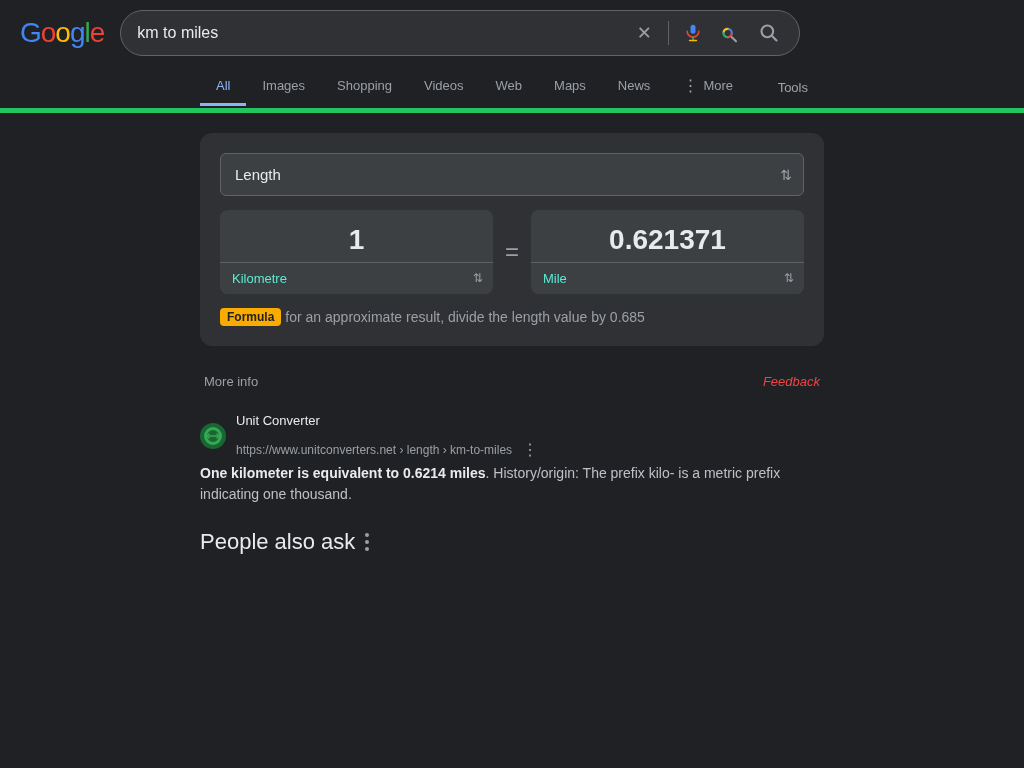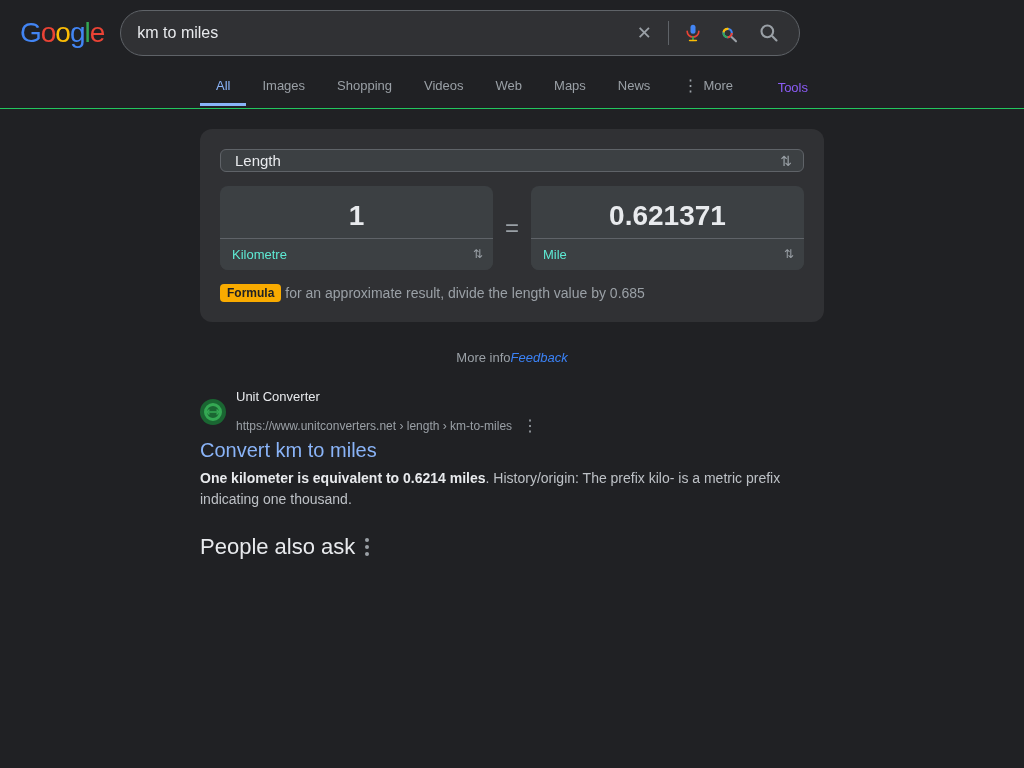--- a/index.html
+++ b/index.html
@@ -78,21 +78,21 @@
       width: 1px;
       height: 24px;
       background: #5f6368;
     }
 
     
     .nav-bar {
       display: flex;
       align-items: center;
       padding: 0 200px 0 200px;
-      border-bottom: 1px solid #22c55e;
+      border-bottom: 5px solid #22c55e;
       gap: 0;
     }
 
     .nav-item {
       padding: 10px 16px;
       color: #9aa0a6;
       font-size: 13px;
       cursor: pointer;
       border-bottom: 3px solid transparent;
       display: flex;
@@ -103,21 +103,21 @@
 
     .nav-item.active {
       color: #8ab4f8;
       border-bottom: 3px solid #8ab4f8;
     }
 
     .nav-spacer { flex: 1; }
 
     .tools-btn {
       padding: 10px 16px;
-      color: #8b5cf6;
+      color: #a3a3a3;
       font-size: 13px;
       cursor: pointer;
     }
 
     
     .main {
       padding: 20px 200px;
     }
 
     
@@ -142,21 +142,21 @@
       color: #9aa0a6;
       pointer-events: none;
     }
 
     .converter-select-wrapper select {
       width: 100%;
       background: #3c4043;
       color: #e8eaed;
       border: 1px solid #5f6368;
       border-radius: 6px;
-      padding: 2px 14px;
+      padding: 12px 14px;
       font-size: 15px;
       appearance: none;
       cursor: pointer;
       outline: none;
     }
 
     .converter-row {
       display: flex;
       align-items: center;
       gap: 12px;
@@ -234,37 +234,37 @@
     }
 
     .formula-text {
       color: #9aa0a6;
       font-size: 14px;
     }
 
     
     .widget-footer {
       display: flex;
-      justify-content: center;
+      justify-content: space-between;
       align-items: center;
       max-width: 730px;
       padding: 8px 4px 4px;
       margin-bottom: 20px;
       margin-top: 8px;
     }
 
     .more-info-link {
       color: #9aa0a6;
       font-size: 13px;
       cursor: pointer;
       text-decoration: none;
     }
 
     .feedback-link {
-      color: #3b82f6;
+      color: #ef4444;
       font-size: 13px;
       cursor: pointer;
       font-style: italic;
     }
 
     
     .result-item {
       max-width: 600px;
       margin-bottom: 24px;
     }
@@ -517,21 +517,20 @@
         </div>
       </div>
       <div class="result-site-info">
         <span class="result-site-name">Unit Converter</span>
         <span class="result-url">
           <span>https://www.unitconverters.net › length › km-to-miles</span>
           <span class="result-menu-btn">⋮</span>
         </span>
       </div>
     </div>
-    <a class="result-title">Convert km to miles</a>
     <p class="result-snippet">
       <strong>One kilometer is equivalent to 0.6214 miles</strong><span>. History/origin: The prefix kilo- is a metric prefix indicating one thousand.</span>
     </p>
   </div>
 
   <div class="paa-section">
     <div class="paa-header">
       <span class="paa-title">People also ask</span>
       <div class="dots-icon">
         <span></span>

